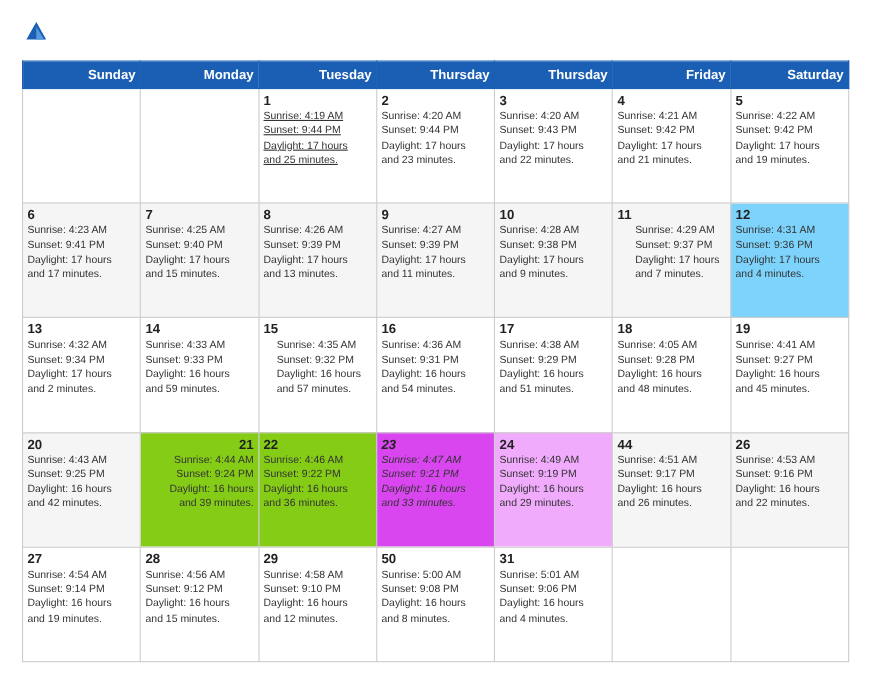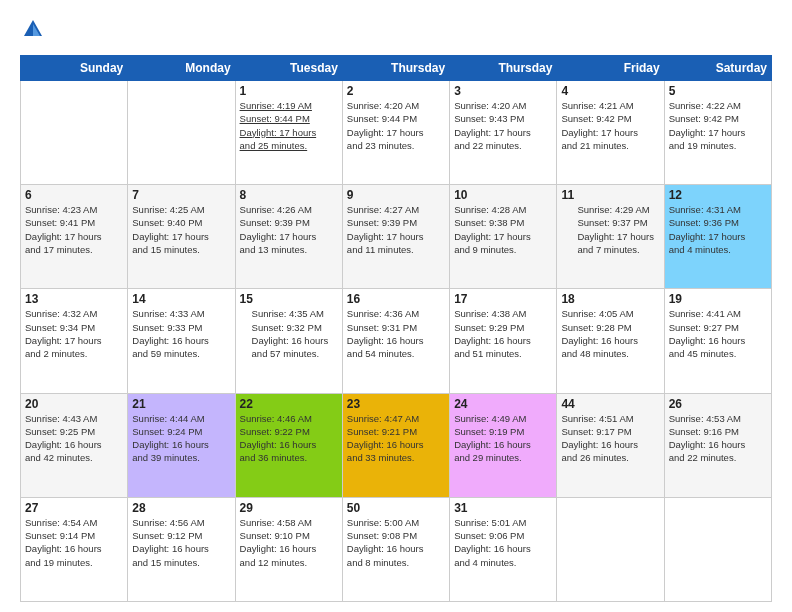--- a/index.html
+++ b/index.html
@@ -274,35 +274,35 @@
           </td>
         </tr>
         <tr>
           <td style="background-color: rgb(245, 245, 245);">
             <span class="day-num">20</span>
             <div class="day-info" style="white-space: pre-line;">Sunrise: 4:43 AM
 Sunset: 9:25 PM
 Daylight: 16 hours
 and 42 minutes.</div>
           </td>
-          <td style="background-color: #c4b5fd;">
+          <td style="background-color: #84cc16; text-align: right;">
             <span class="day-num">21</span>
             <div class="day-info" style="white-space: pre-line;">Sunrise: 4:44 AM
 Sunset: 9:24 PM
 Daylight: 16 hours
 and 39 minutes.</div>
           </td>
           <td style="background-color: #84cc16;">
             <span class="day-num">22</span>
             <div class="day-info" style="white-space: pre-line;">Sunrise: 4:46 AM
 Sunset: 9:22 PM
 Daylight: 16 hours
 and 36 minutes.</div>
           </td>
-          <td style="background-color: #eab308;">
+          <td style="background-color: #d946ef; font-style: italic;">
             <span class="day-num">23</span>
             <div class="day-info" style="white-space: pre-line;">Sunrise: 4:47 AM
 Sunset: 9:21 PM
 Daylight: 16 hours
 and 33 minutes.</div>
           </td>
           <td style="background-color: #f0abfc;">
             <span class="day-num">24</span>
             <div class="day-info" style="white-space: pre-line;">Sunrise: 4:49 AM
 Sunset: 9:19 PM

